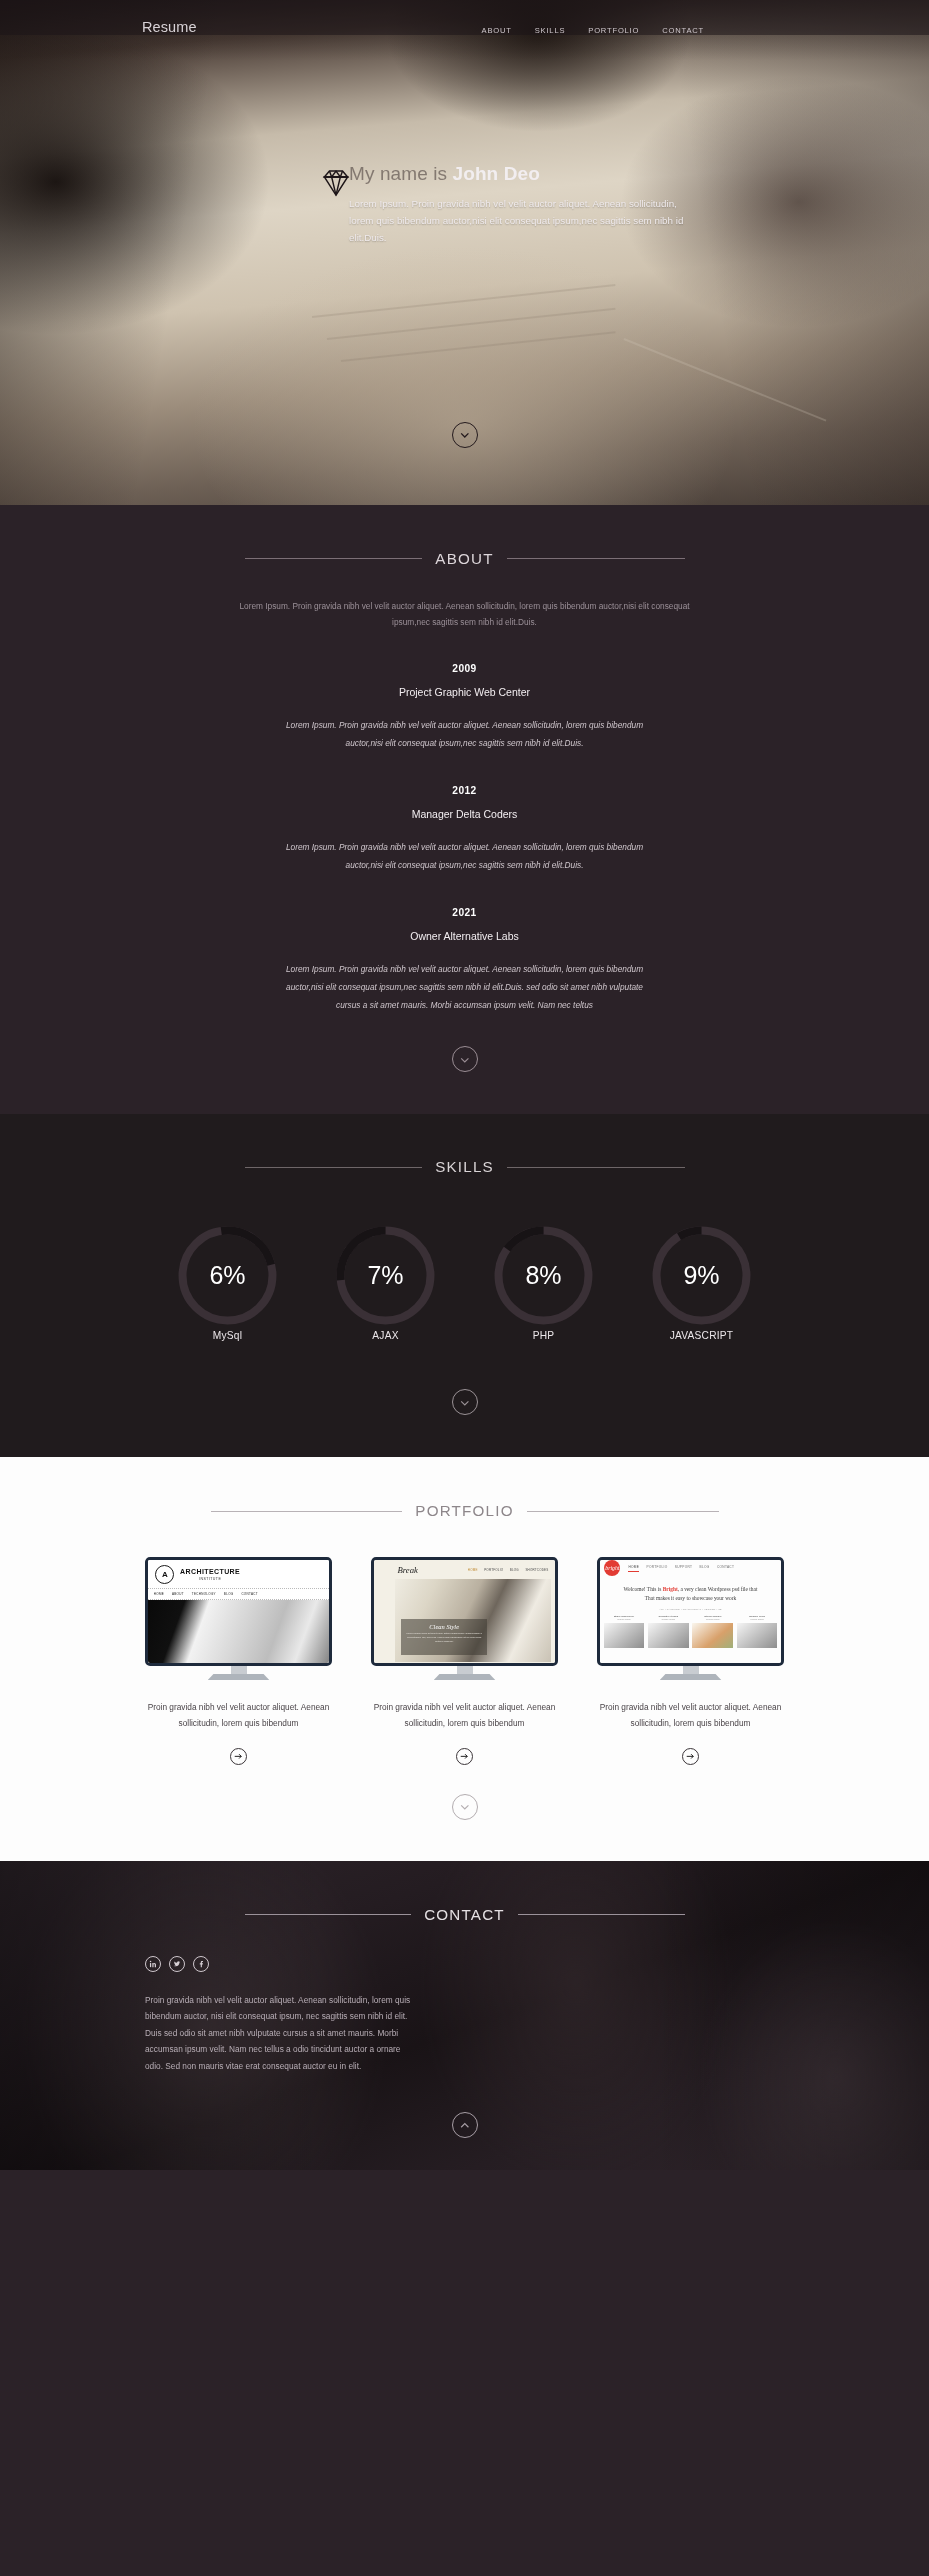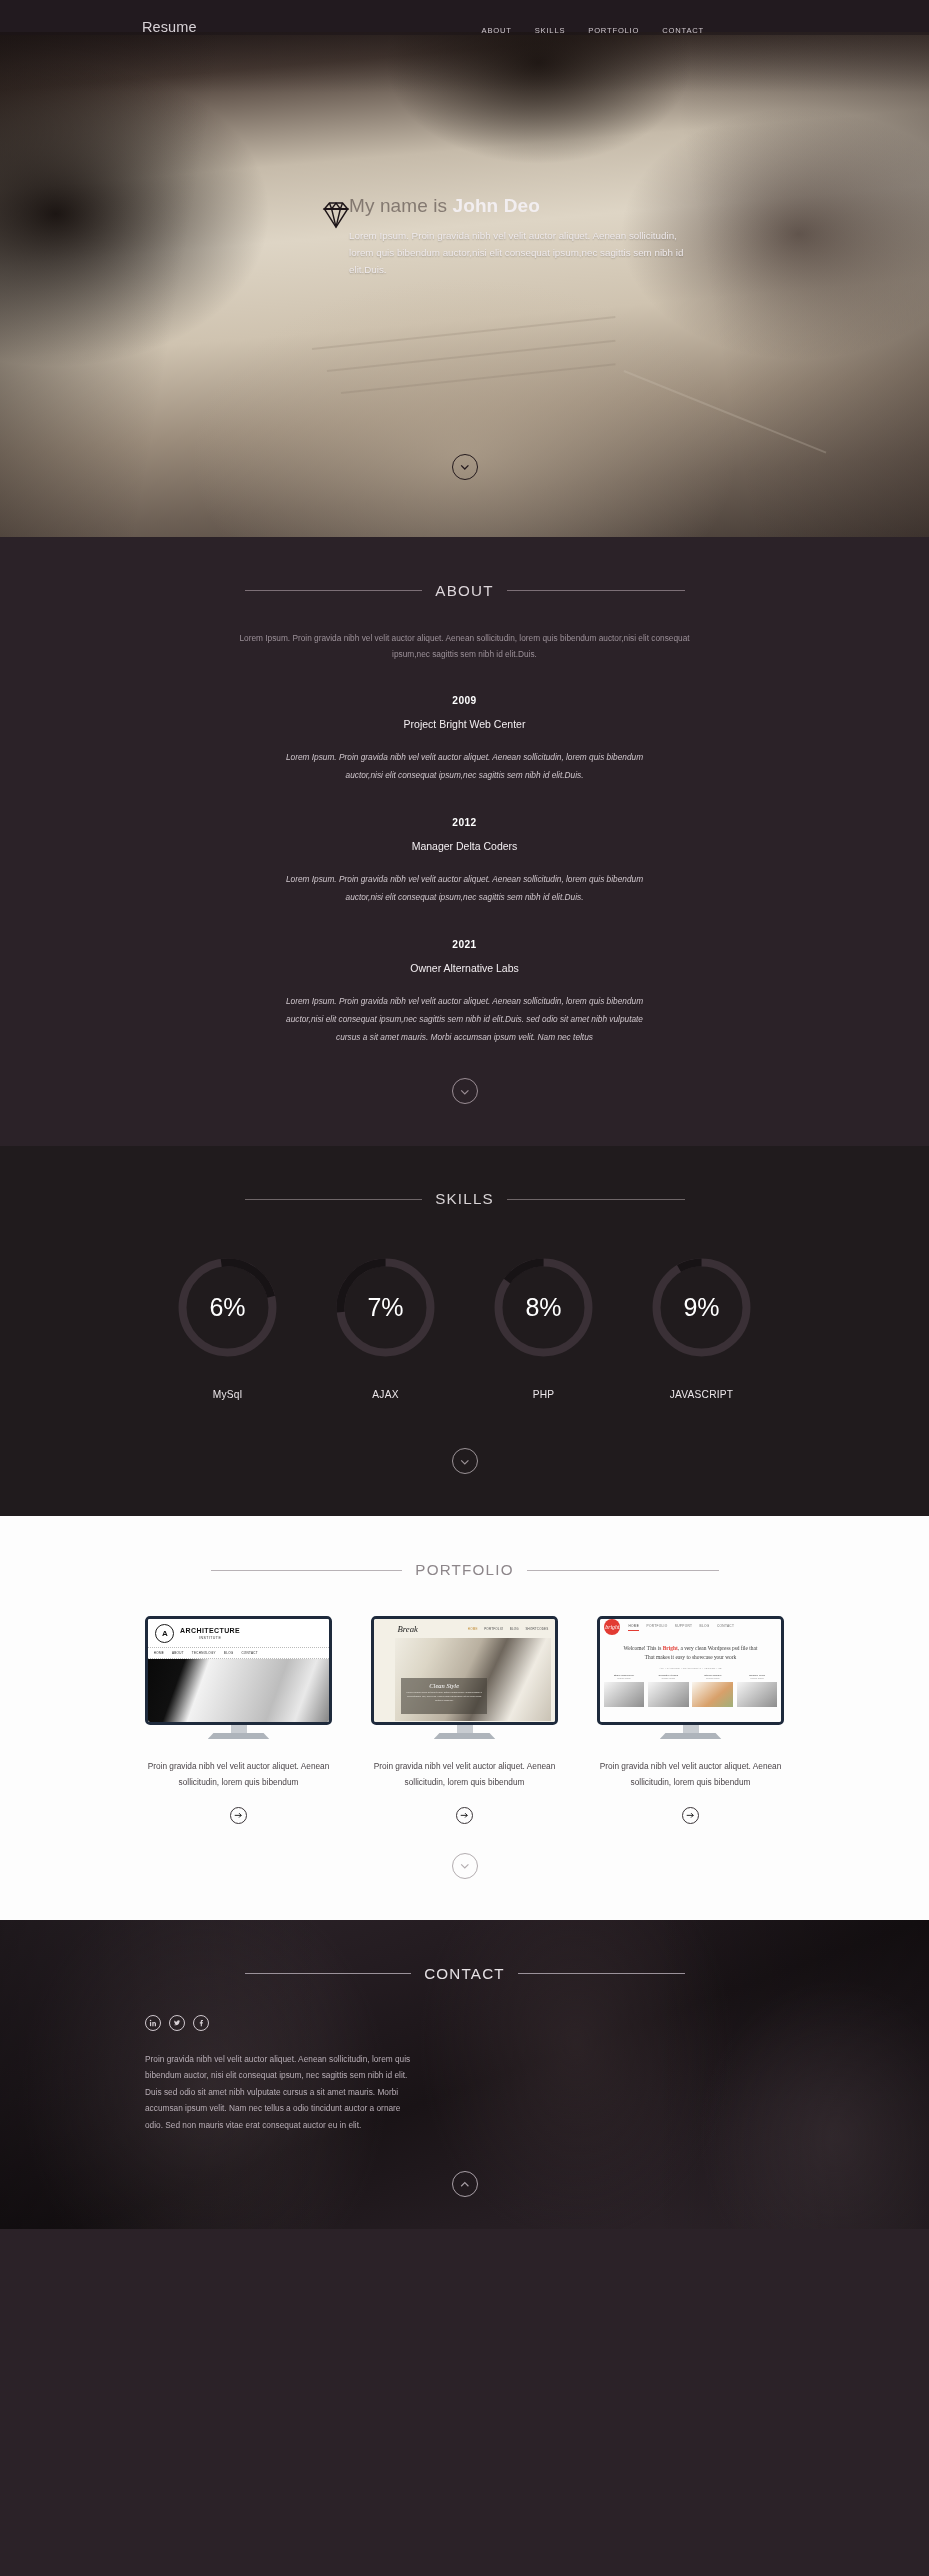--- a/index.html
+++ b/index.html
@@ -25,21 +25,20 @@
   .nav { margin-left: auto; margin-right: 225px; display: flex; gap: 23px; }
   .nav a {
     color: #cfc7cc; font-size: 7.6px; letter-spacing: 0.8px;
     text-decoration: none; text-transform: uppercase;
   }
 
   
   .hero {
     position: relative; width: 929px; height: 505px; overflow: hidden;
     background: #b9ada0;
-    margin-top: 32px;
   }
   .hero-bg {
     position: absolute; inset: 0;
     background:
       radial-gradient(ellipse 218px 145px at 58% 6%, rgba(30,22,18,.92), rgba(30,22,18,0) 70%),
       radial-gradient(ellipse 247px 174px at 86% 40%, rgba(72,58,52,.75), rgba(72,58,52,0) 72%),
       radial-gradient(ellipse 305px 218px at 6% 36%, rgba(20,14,12,.95), rgba(20,14,12,0) 70%),
       radial-gradient(ellipse 378px 247px at 50% 84%, rgba(196,180,158,.55), rgba(196,180,158,0) 72%),
       linear-gradient(175deg,#2a2020 0%, #4b3d36 10%, #c6bbaa 27%, #ded5c5 40%, #cfc3b0 56%, #9c8d7c 72%, #6d6055 86%, #453b35 100%);
   }
@@ -125,21 +124,21 @@
     display: flex; justify-content: center; gap: 42px; margin-top: 49px;
   }
   .skill { width: 116px; text-align: center; }
   .dial { position: relative; width: 103px; height: 103px; margin: 0 auto; }
   .dial svg { position: absolute; inset: 0; transform: rotate(-90deg); }
   .dial .val {
     position: absolute; inset: 0; display: flex; align-items: center; justify-content: center;
     font-size: 25px; color: #ffffff; font-weight: 400;
   }
   .skill-label {
-    margin-top: 30px; font-size: 10.2px; color: #ece7ea; letter-spacing: 0.2px;
+    margin-top: 3px; font-size: 10.2px; color: #ece7ea; letter-spacing: 0.2px;
   }
   .skills-scroll { margin-top: 48px; color: #9a9296; }
 
   
   .portfolio { background: #fdfdfd; padding-top: 45px; padding-bottom: 41px; }
   .portfolio .sec-head { width: 508px; }
   .portfolio .sec-head h2 { color: #8d868a; }
   .portfolio .sec-head .ln { background: #b8b2b6; }
   .pf-row { display: flex; justify-content: center; gap: 39px; margin-top: 38px; }
   .pf-item { width: 187px; text-align: center; }
@@ -303,21 +302,21 @@
     <div class="sec-head">
       <span class="ln"></span>
       <h2>ABOUT</h2>
       <span class="ln"></span>
     </div>
     <p class="about-intro">Lorem Ipsum. Proin gravida nibh vel velit auctor aliquet. Aenean sollicitudin, lorem quis bibendum auctor,nisi elit consequat ipsum,nec sagittis sem nibh id elit.Duis.</p>
 
     <div class="tl">
       <div class="tl-item">
         <div class="tl-year">2009</div>
-        <div class="tl-role">Project Bright Web Center</div>
+        <div class="tl-role">Project Graphic Web Center</div>
         <p class="tl-desc">Lorem Ipsum. Proin gravida nibh vel velit auctor aliquet. Aenean sollicitudin, lorem quis bibendum auctor,nisi elit consequat ipsum,nec sagittis sem nibh id elit.Duis.</p>
       </div>
       <div class="tl-item">
         <div class="tl-year">2012</div>
         <div class="tl-role">Manager Delta Coders</div>
         <p class="tl-desc">Lorem Ipsum. Proin gravida nibh vel velit auctor aliquet. Aenean sollicitudin, lorem quis bibendum auctor,nisi elit consequat ipsum,nec sagittis sem nibh id elit.Duis.</p>
       </div>
       <div class="tl-item">
         <div class="tl-year">2021</div>
         <div class="tl-role">Owner Alternative Labs</div>

